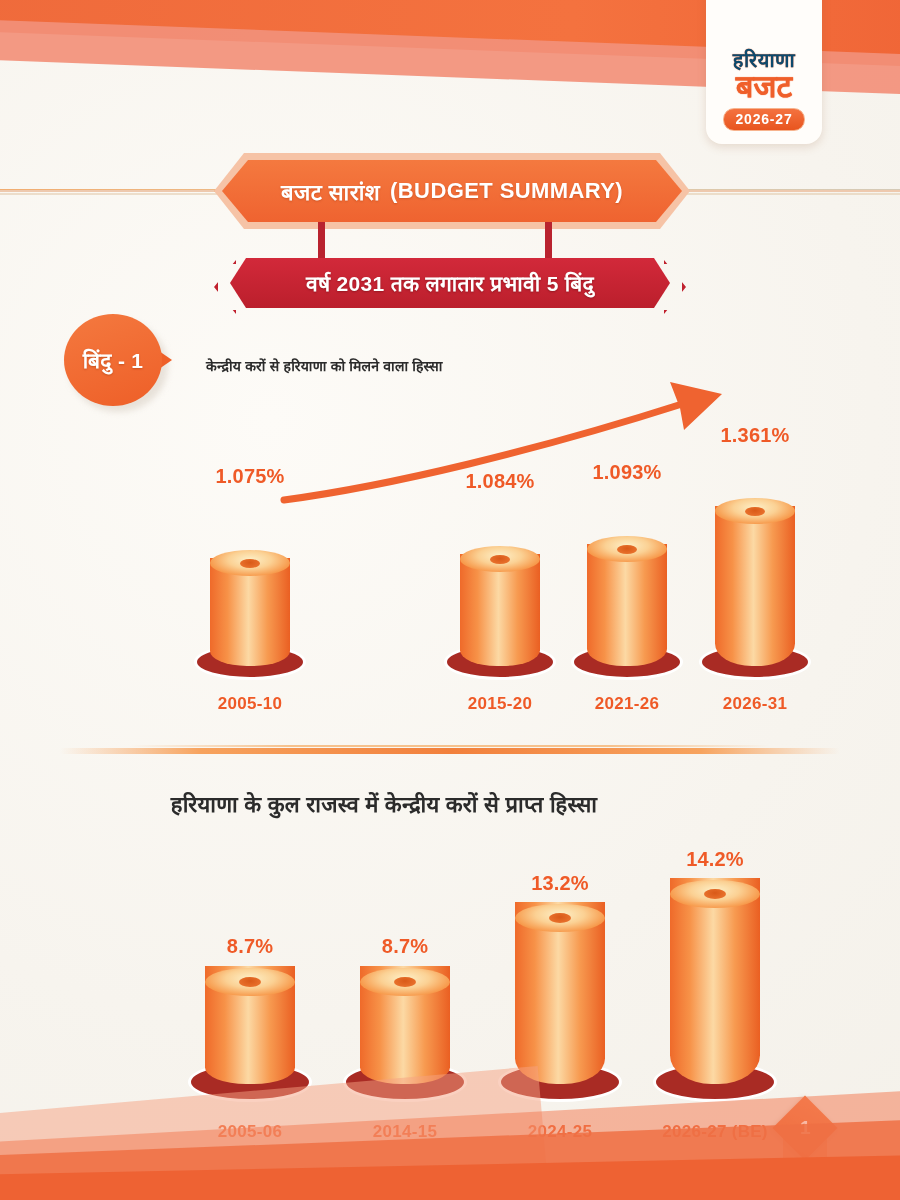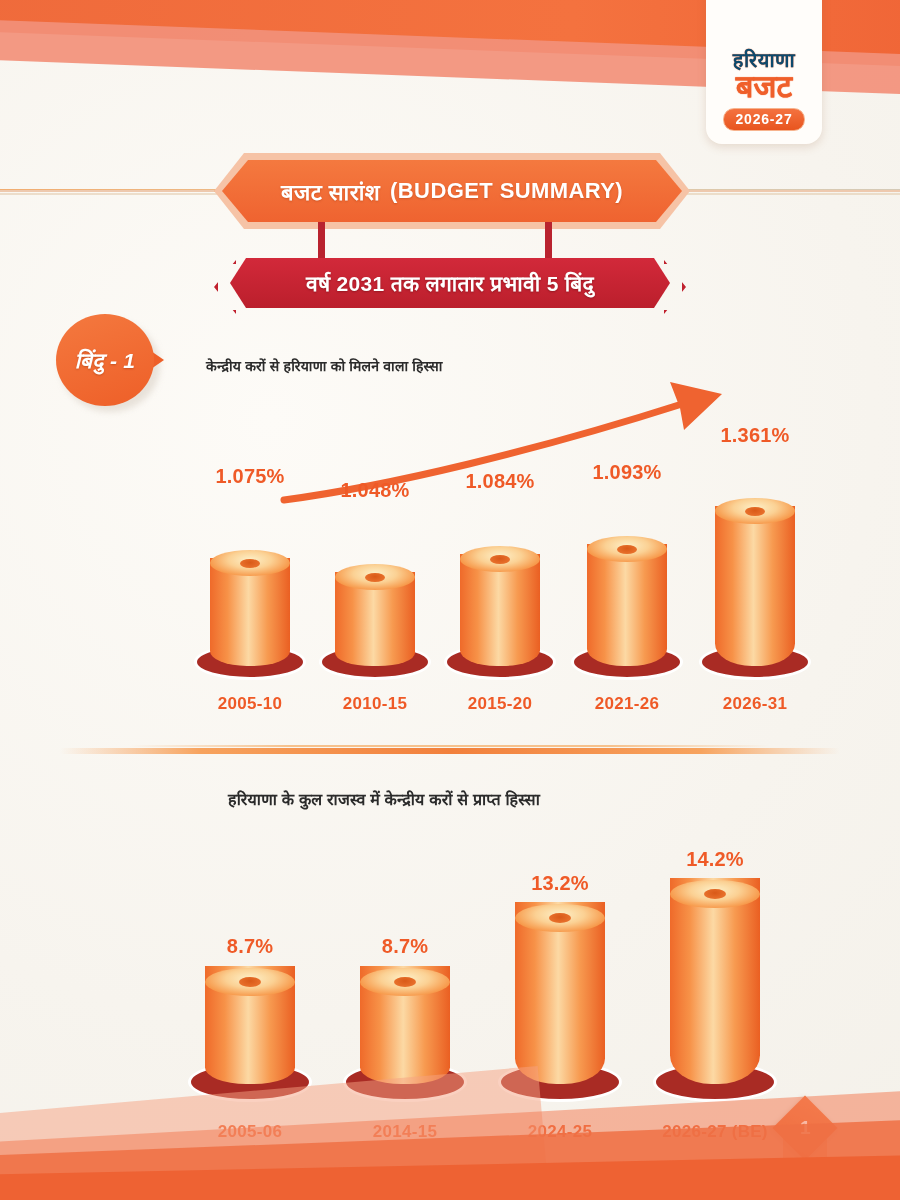--- a/index.html
+++ b/index.html
@@ -99,21 +99,21 @@
     position:absolute;left:16px;top:0;width:440px;height:50px;
     background:linear-gradient(180deg,#d2293a,#bb1f2c);
     clip-path:polygon(16px 0,424px 0,440px 25px,424px 50px,16px 50px,0 25px);
     display:flex;align-items:center;justify-content:center;
   }
   .red-text{color:#fff;font-size:21px;font-weight:bold;letter-spacing:.3px;
             text-shadow:0 1px 2px rgba(90,10,15,.45);}
 
   
   .bindu{
-    position:absolute;left:56px;top:314px;width:104px;height:98px;z-index:4;font-style:italic;
+    position:absolute;left:64px;top:314px;width:104px;height:98px;z-index:4;
   }
   .bindu-shadow{
     position:absolute;left:4px;top:6px;width:100px;height:92px;
     background:#e3dcd3;border-radius:50%;filter:blur(3px);opacity:.8;
   }
   .bindu-circ{
     position:absolute;left:0;top:0;width:98px;height:92px;
     background:linear-gradient(160deg,#f4793f,#ee5f28);
     border-radius:50%;
     display:flex;align-items:center;justify-content:center;
@@ -126,21 +126,21 @@
   .bindu-txt{color:#fff;font-size:21px;font-weight:bold;letter-spacing:.3px;
              text-shadow:0 1px 2px rgba(140,45,5,.4);}
 
   
   .sec1-title{
     position:absolute;left:206px;top:356px;width:520px;
     font-size:14px;font-weight:bold;color:#2b2b2b;letter-spacing:.2px;
   }
   .sec2-title{
     position:absolute;left:0;top:788px;width:768px;text-align:center;
-    font-size:16px;font-weight:bold;color:#2b2b2b;letter-spacing:.2px;
+    font-size:22px;font-weight:bold;color:#2b2b2b;letter-spacing:.2px;
   }
 
   
   .divider{
     position:absolute;left:60px;top:748px;width:780px;height:6px;
     background:linear-gradient(90deg,rgba(240,150,90,0),#f7a35e 18%,#f2803c 50%,#f7a35e 82%,rgba(240,150,90,0));
     border-radius:3px;
   }
   .divider2{
     position:absolute;left:130px;top:745px;width:640px;height:2px;
@@ -282,29 +282,20 @@
     <div class="bar" style="left:75px;width:110px;height:185px;">
       <div class="bar-value" style="top:-30px;">1.075%</div>
       <div class="base-ell" style="bottom:2px;width:106px;height:30px;"></div>
       <div class="base-ring" style="bottom:0px;width:112px;height:36px;"></div>
       <div class="cyl" style="bottom:14px;width:80px;height:108px;"></div>
       <div class="cyl-top" style="bottom:104px;width:80px;height:26px;"></div>
       <div class="cyl-hole" style="bottom:112px;width:20px;height:9px;"></div>
       <div class="bar-label" style="bottom:-34px;">2005-10</div>
     </div>
 
-    <div class="bar" style="left:200px;width:110px;height:185px;">
-      <div class="bar-value" style="top:-16px;">1.048%</div>
-      <div class="base-ell" style="bottom:2px;width:106px;height:30px;"></div>
-      <div class="base-ring" style="bottom:0px;width:112px;height:36px;"></div>
-      <div class="cyl" style="bottom:14px;width:80px;height:94px;"></div>
-      <div class="cyl-top" style="bottom:90px;width:80px;height:26px;"></div>
-      <div class="cyl-hole" style="bottom:98px;width:20px;height:9px;"></div>
-      <div class="bar-label" style="bottom:-34px;">2010-15</div>
-    </div>
 
     <div class="bar" style="left:325px;width:110px;height:185px;">
       <div class="bar-value" style="top:-25px;">1.084%</div>
       <div class="base-ell" style="bottom:2px;width:106px;height:30px;"></div>
       <div class="base-ring" style="bottom:0px;width:112px;height:36px;"></div>
       <div class="cyl" style="bottom:14px;width:80px;height:112px;"></div>
       <div class="cyl-top" style="bottom:108px;width:80px;height:26px;"></div>
       <div class="cyl-hole" style="bottom:116px;width:20px;height:9px;"></div>
       <div class="bar-label" style="bottom:-34px;">2015-20</div>
     </div>

